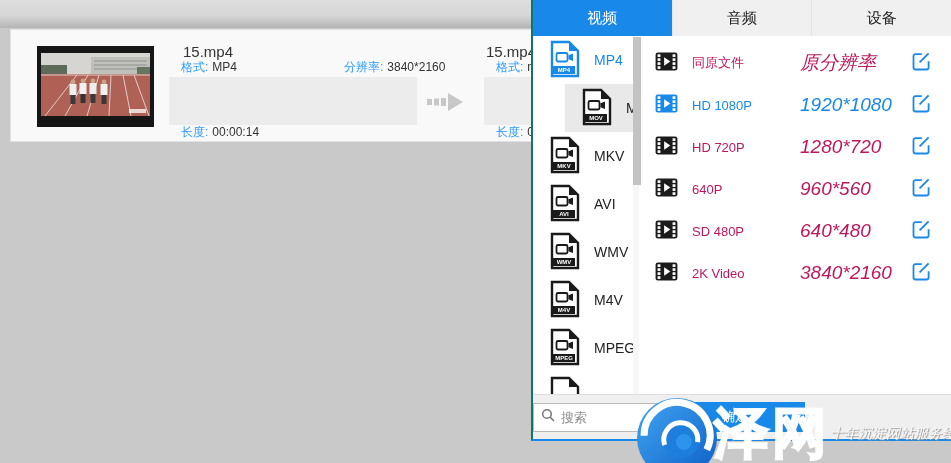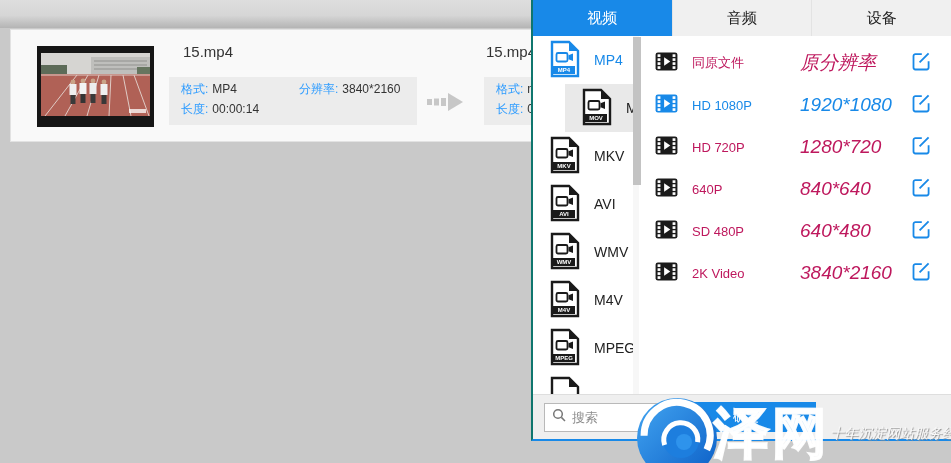--- a/index.html
+++ b/index.html
@@ -14,21 +14,21 @@
   
   .filecard { position:absolute; left:10px; top:29px; width:941px; height:113px;
               background:#f9f9f9; border:1px solid #e2e2e2; }
   .thumb { position:absolute; left:26px; top:16px; width:117px; height:81px;
            background:#161616; padding:7px 4px 11px 4px; }
   .thumb svg { display:block; }
   .file-title { position:absolute; top:13px; font-size:15px; color:#333; }
   .t1 { left:172px; } .t2 { left:475px; }
   .infobox { position:absolute; top:47px; height:48px; background:#ececec;
              display:grid; grid-template-columns:118px auto; grid-auto-rows:20px;
-             align-content:center; padding:0 12px; font-size:12px; white-space:nowrap; }
+             align-content:center; padding:0 12px; font-size:12px; white-space:nowrap;gap:45px; }
   .ib1 { left:158px; width:248px; }
   .ib2 { left:473px; width:240px; }
   .infobox .lbl { color:#2e9cff; margin-right:4px; }
   .infobox .val { color:#333; }
   .conv-arrow { position:absolute; left:416px; top:62px; }
 
   
   .panel { position:absolute; left:531px; top:0; width:420px; height:441px;
            background:#ffffff; border-left:2px solid #0f766e; border-bottom:2px solid #1889e8; z-index:10; }
   .tabs { display:flex; height:36px; }
@@ -51,21 +51,21 @@
   .profiles { flex:1; padding-top:6px; }
   .prow { height:42px; display:flex; align-items:center; padding-left:16px; color:#be185d; }
   .prow.sel { color:#1889e8; }
   .prow .film { color:#1b1b1b; }
   .prow.sel .film { color:#1889e8; }
   .prow .pname { margin-left:14px; width:108px; font-size:13px; }
   .prow .pres { width:110px; font-size:19px;font-style:italic; }
   .prow .edit { margin-left:auto; margin-right:19px; cursor:pointer; }
 
   .panel-bottom { position:absolute; left:0; right:0; bottom:0; height:45px; background:#efefef;
-                  border-top:1px solid #dedede; display:flex; align-items:center; padding-left:11px; }
+                  border-top:1px solid #dedede; display:flex; align-items:center; }
   .searchbox { width:128px; height:29px; background:#fff; border:1px solid #b9b9b9;
                display:flex; align-items:center; padding:0 7px; gap:6px; }
   .searchbox input { border:none; outline:none; width:90px; font-size:13px; color:#444;
                      background:transparent; font-family:inherit; }
   .searchbox input::placeholder { color:#8c8c8c; }
   .confirm-btn { margin-left:4px; width:140px; height:30px; background:#1889e8; color:#fff;
                  font-size:13px; display:flex; align-items:center; justify-content:center;
                  border:none; cursor:pointer; font-family:Liberation Serif, serif; }
 
   
@@ -372,21 +372,21 @@
                   <rect x="2.6" y="15" width="3" height="2.8"></rect>
                   <rect x="18.4" y="2.4" width="3" height="2.8"></rect>
                   <rect x="18.4" y="6.6" width="3" height="2.8"></rect>
                   <rect x="18.4" y="10.8" width="3" height="2.8"></rect>
                   <rect x="18.4" y="15" width="3" height="2.8"></rect>
                   <path d="M9.5 5.5 L16 10 L9.5 14.5 Z"></path>
                 </g>
               </svg>
           </span>
           <span class="pname">640P</span>
-          <span class="pres">840*640</span>
+          <span class="pres">960*560</span>
           <span class="edit">
             <svg width="22" height="22" viewBox="0 0 22 22" fill="none" stroke="#1889e8" stroke-width="1.8">
                 <path d="M18.6 11.2 v6.4 a1.9 1.9 0 0 1 -1.9 1.9 H5.4 a1.9 1.9 0 0 1 -1.9 -1.9 V6.1 a1.9 1.9 0 0 1 1.9 -1.9 h6.4"></path>
                 <path d="M9.6 12.4 L18.6 3.4"></path>
               </svg>
           </span>
         </div>
 
         <div class="prow">
           <span class="film">

